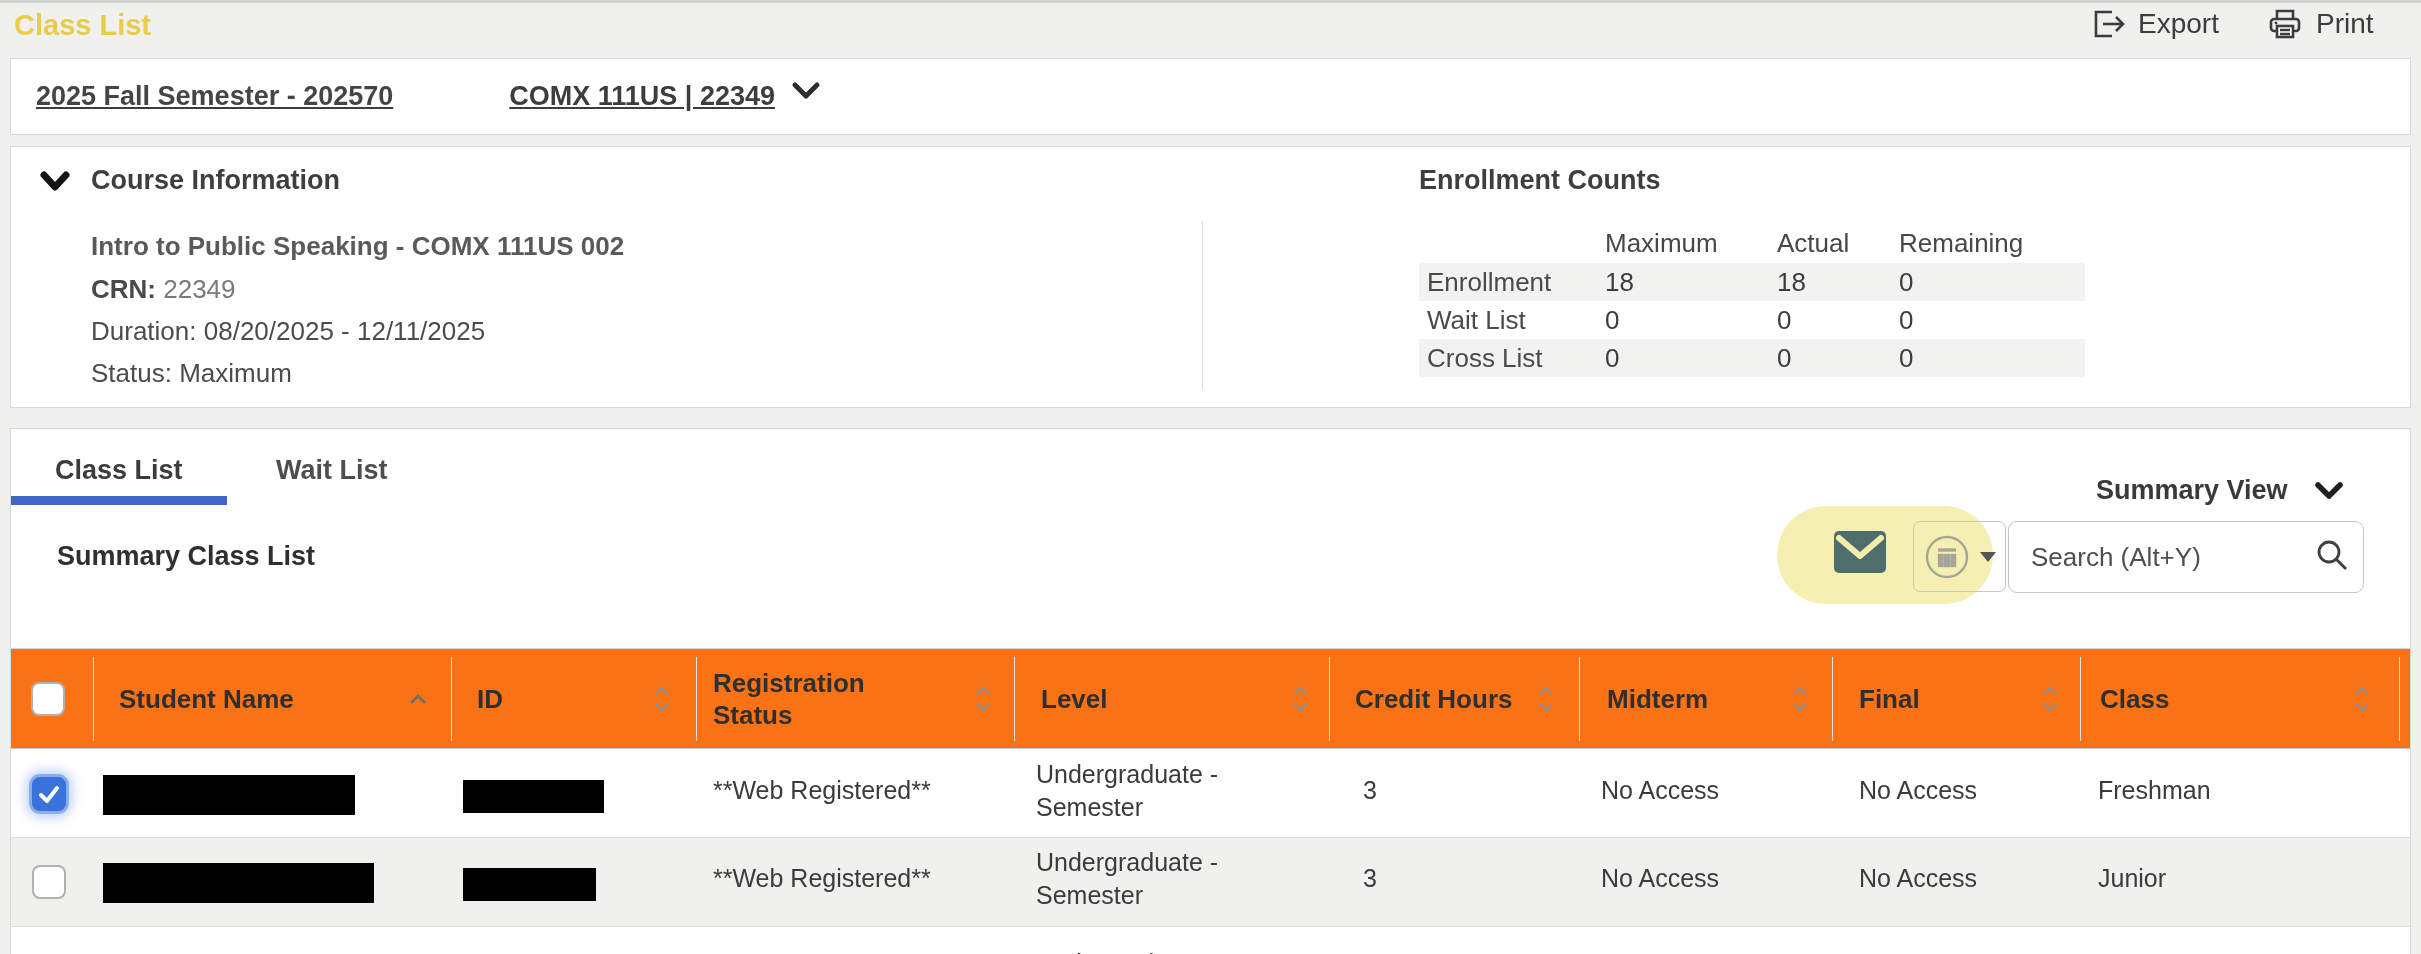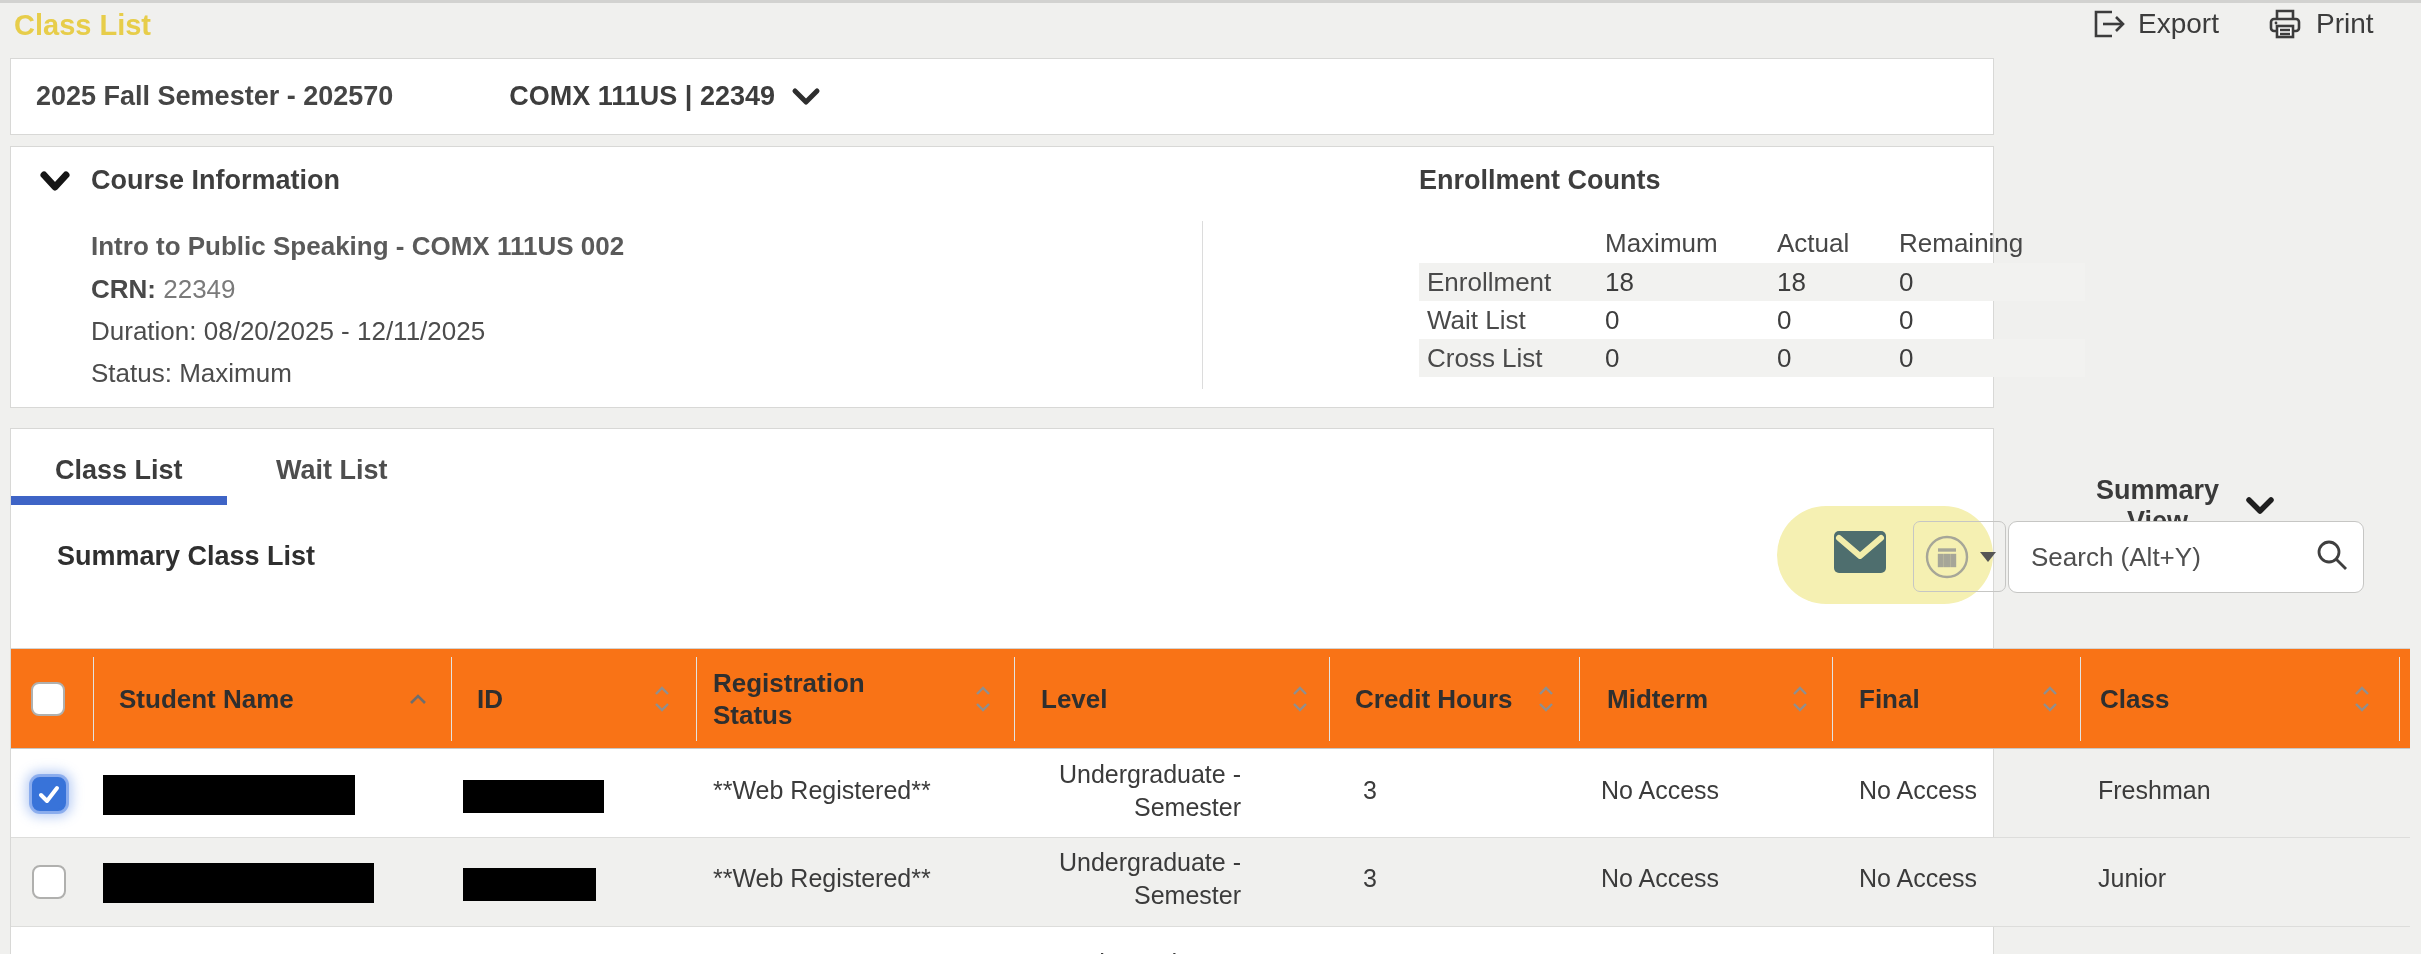--- a/index.html
+++ b/index.html
@@ -2,34 +2,34 @@
 <html><head>
 <meta charset="utf-8">
 <style>
   * { margin:0; padding:0; box-sizing:border-box; }
   html,body { background:#e8e8e6; }
   body { font-family:"Liberation Sans","DejaVu Sans",sans-serif; }
   #screen {
     position:relative; width:2421px; height:954px; overflow:hidden;
     background:#f0f0ee; border-top:3px solid #d2d2d0; color:#3d3d3d;
   }
-  .panel { position:absolute; left:10px; width:1984px; background:#ffffff; border:1px solid #d8d8d6; }
+  .panel { position:absolute; left:10px; width:2401px; background:#ffffff; border:1px solid #d8d8d6;text-decoration:underline; }
 
   
   #page-title { position:absolute; left:14px; top:6px; font-size:29px; font-weight:700; color:#e7cd4a; }
   .topbar-btn { position:absolute; top:4px; display:flex; align-items:center; gap:12px;
                 font-size:28px; color:#3c3c3c; cursor:pointer; background:none; border:none;
                 font-family:inherit; }
   #export-btn { left:2090px; }
   #print-btn  { left:2266px; }
 
   
   #term-bar { top:55px; height:77px; display:flex; align-items:center; }
   #term-label { margin-left:25px; font-size:27px; font-weight:700; color:#454545; }
-  #course-select { margin-left:116px; display:flex; align-items:center; gap:16px; cursor:pointer; }
+  #course-select { margin-left:116px; display:flex; gap:16px; cursor:pointer; }
   #course-select .val { font-size:27px; font-weight:700; color:#3d3d3d; }
 
   
   #info-panel { top:143px; height:262px; }
   #collapse-toggle { position:absolute; left:27px; top:21px; width:34px; height:30px; cursor:pointer; background:none; border:none; }
   #course-info-heading { position:absolute; left:80px; top:18px; font-size:27px; font-weight:700; color:#3e3e3e; }
   .ci-line { position:absolute; left:80px; font-size:26px; color:#4c4c4c; }
   #ci-title  { top:84px;  font-weight:700; color:#5a5a5a; }
   #ci-crn    { top:127px; }
   #ci-dur    { top:169px; }
@@ -81,21 +81,21 @@
   #grid-header { position:absolute; left:0; top:0; width:2399px; height:101px;
                  border-top:1px solid #d4d4d2; border-bottom:1px solid #c7c7c5; background:#f97316; }
   .th { position:absolute; top:0; height:100px; display:flex; align-items:center;
         justify-content:space-between; cursor:pointer; background:none; border:none; font-family:inherit; text-align:left; }
   .th .th-label { font-size:26px; font-weight:700; color:#2f2f2f; line-height:32px; }
   .col-sep { position:absolute; top:8px; height:84px; width:1px; background:#e3e3e1; }
   .checkbox { position:absolute; width:34px; height:34px; border:2px solid #b0b0ae; border-radius:8px;
               background:#fff; cursor:pointer; }
   .checkbox.checked { background:#3873d9; border-color:#3873d9;
               box-shadow:0 0 0 3px rgba(86,134,230,.55), 0 0 12px 6px rgba(86,134,230,.40); }
-  .row { position:absolute; left:0; width:2399px; height:88px;text-align:right; }
+  .row { position:absolute; left:0; width:2399px; height:88px; }
   .row.stripe { background:#f0f0ee; }
   .row-sep { position:absolute; left:0; width:2399px; height:1px; background:#dddddb; }
   .cell { position:absolute; font-size:25px; color:#3b3b3b; line-height:33px; }
   .redact { position:absolute; background:#000; }
 
   [data-interactable="true"] { cursor:pointer; }
 </style>
 </head>
 <body>
 

